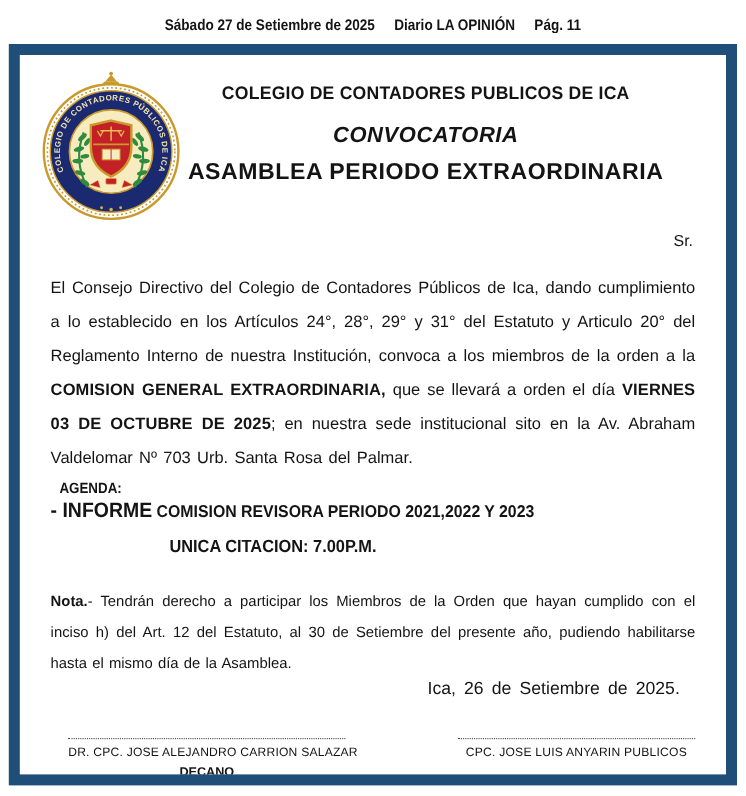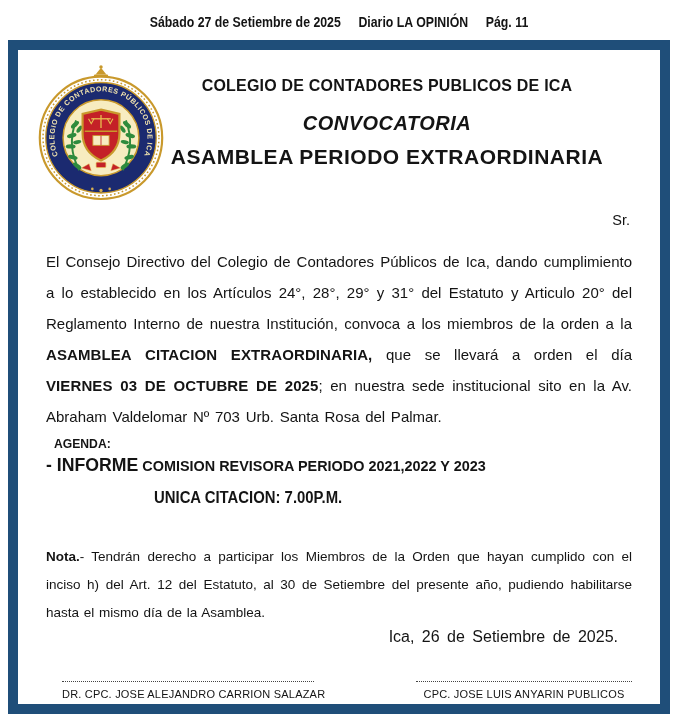--- a/index.html
+++ b/index.html
@@ -31,21 +31,21 @@
   .body-par b { letter-spacing:0.1px; }
 
   .agenda-label { margin:4px 0 0 8px; font-size:13.5px; font-weight:bold;
     transform:scaleX(0.9); transform-origin:left center; }
   .agenda-item { margin-top:3px; font-size:15.5px; font-weight:bold;
     transform:scaleX(0.93); transform-origin:left center; white-space:nowrap; }
   .agenda-item .lead { font-size:19px; }
   .citation { margin:13px 0 0 108px; font-size:16px; font-weight:bold;
     transform:scaleX(0.93); transform-origin:left center; }
 
-  .nota { margin-top:36px; font-size:13.5px; line-height:28px; text-align:justify;
+  .nota { margin-top:26px; font-size:13.5px; line-height:28px; text-align:justify;
     word-spacing:1px; }
   .date-line { margin-top:1px; text-align:right; padding-right:14px; font-size:16px;
     word-spacing:3px; }
 
   .signatures { margin-top:24px; display:flex; justify-content:space-between;
     padding-left:16px; }
   .sig-col { text-align:center; }
   .sig-col.left { width:252px; }
   .sig-col.right { width:216px; }
   .sig-line { border-bottom:1.5px dotted #444; height:12px; }
@@ -131,39 +131,40 @@
         <div class="asam-title">ASAMBLEA PERIODO EXTRAORDINARIA</div>
       </div>
     </div>
 
     <div class="sr-row">
       <span>Sr.</span>
       <span class="leader"></span>
     </div>
 
     <p class="body-par"><span>El Consejo Directivo del Colegio de Contadores Públicos de Ica, dando cumplimiento a lo establecido en los Artículos 24°, 28°, 29° y 31° del Estatuto y Articulo 20° del Reglamento Interno de nuestra Institución, convoca a los miembros de la orden a la</span>
-      <b>ASAMBLEA CITACION EXTRAORDINARIA,</b>
+      <b>COMISION GENERAL EXTRAORDINARIA,</b>
       <span>que se llevará a orden el día</span>
       <b>VIERNES 03 DE OCTUBRE DE 2025</b><span>; en nuestra sede institucional sito en la Av. Abraham Valdelomar Nº 703 Urb. Santa Rosa del Palmar.</span></p>
 
     <div class="agenda-label">AGENDA:</div>
     <div class="agenda-item">
       <span class="lead">- INFORME</span>
       <span>COMISION REVISORA PERIODO 2021,2022 Y 2023</span>
     </div>
     <div class="citation">UNICA CITACION: 7.00P.M.</div>
 
     <p class="nota"><b>Nota.</b><span>- Tendrán derecho a participar los Miembros de la Orden que hayan cumplido con el inciso h) del Art. 12 del Estatuto, al 30 de Setiembre del presente año, pudiendo habilitarse hasta el mismo día de la Asamblea.</span></p>
 
     <div class="date-line">Ica, 26 de Setiembre de 2025.</div>
 
     <div class="signatures">
       <div class="sig-col left">
         <div class="sig-line"></div>
         <div class="sig-name">DR. CPC. JOSE ALEJANDRO  CARRION SALAZAR</div>
+        <div class="sig-role">DECANO</div>
       </div>
       <div class="sig-col right">
         <div class="sig-line"></div>
         <div class="sig-name">CPC. JOSE LUIS ANYARIN PUBLICOS</div>
       </div>
     </div>
 
   </div>
 </div>
 

